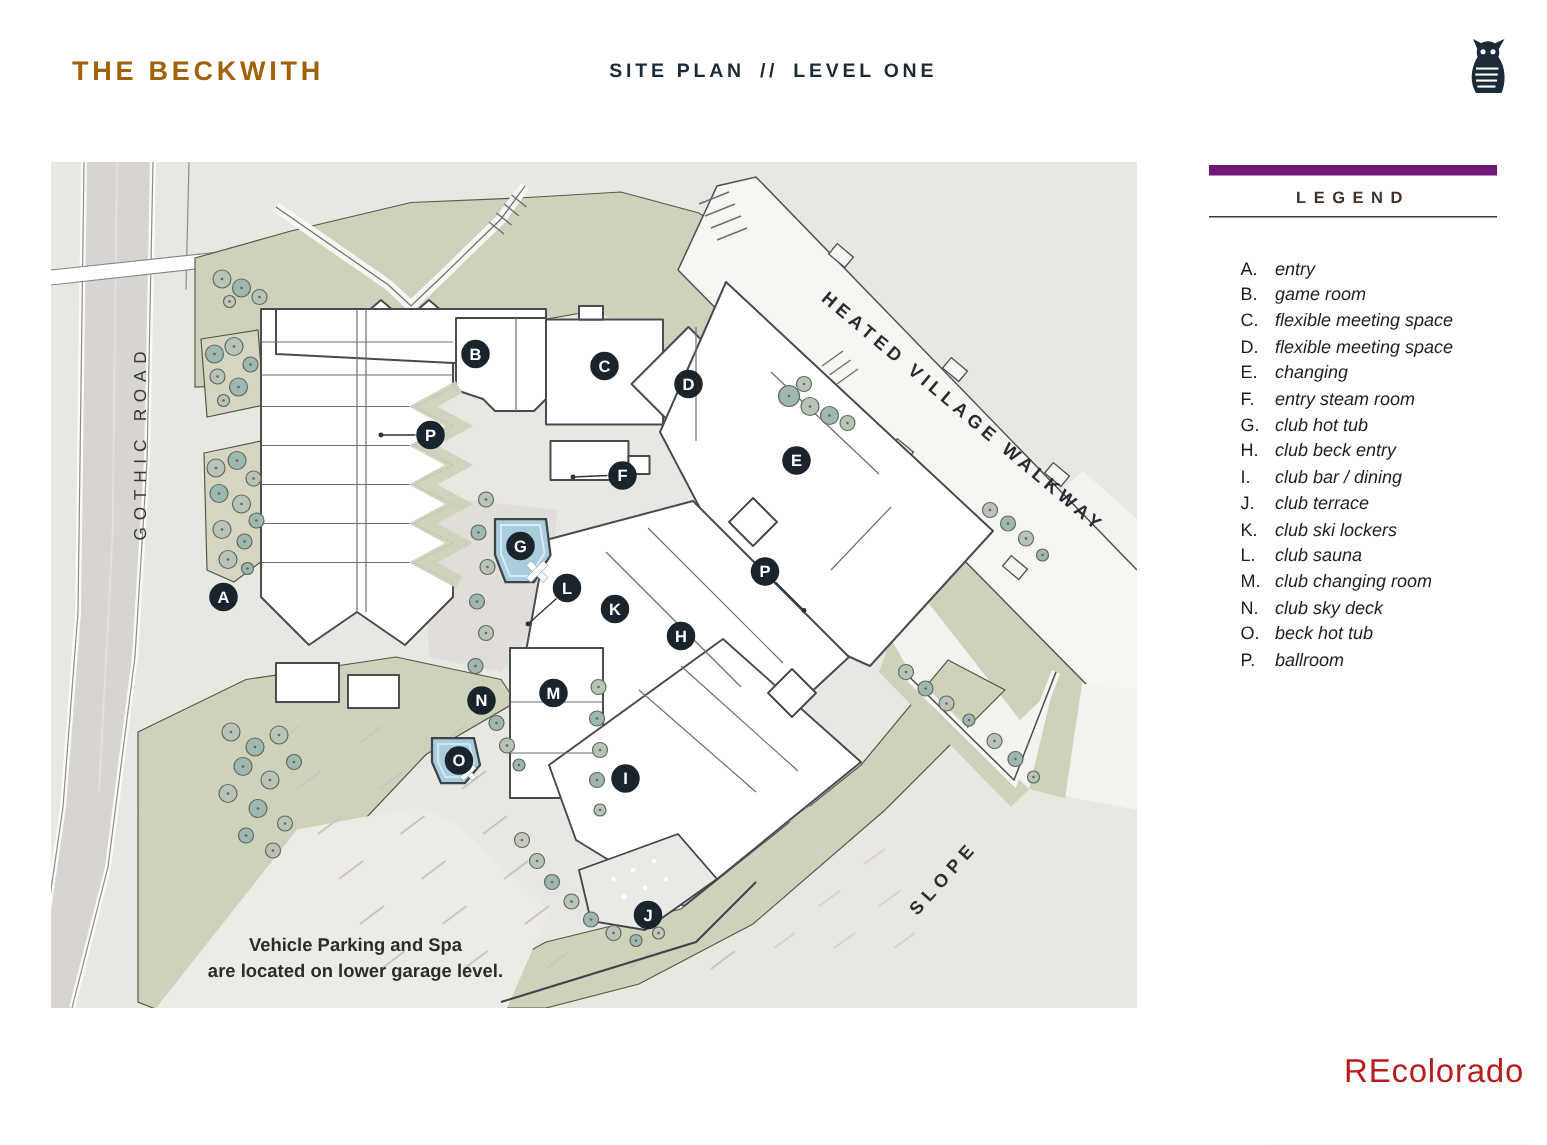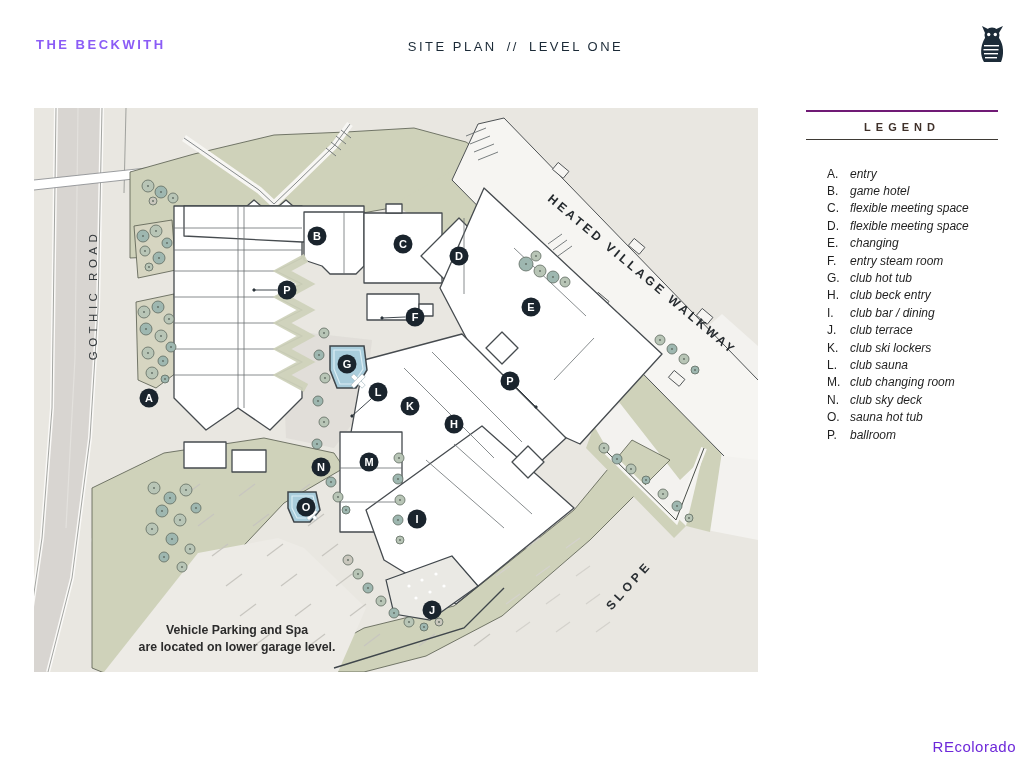--- a/index.html
+++ b/index.html
@@ -1,35 +1,35 @@
 <!DOCTYPE html>
 <html><head>
 <meta charset="utf-8">
 <style>
   html,body{margin:0;padding:0;background:#ffffff;}
   body{width:1031px;height:763px;position:relative;overflow:hidden;
        font-family:"Liberation Sans", sans-serif;-webkit-font-smoothing:antialiased;}
   .abs{position:absolute;}
   
-  .brand{left:36px;top:37px;font-size:13px;font-weight:bold;letter-spacing:2.5px;color:#8b5cf6;}
-  .title{left:0;top:39px;width:1031px;text-align:center;font-size:13px;font-weight:normal;
+  .brand{left:48px;top:37px;font-size:18px;font-weight:bold;letter-spacing:2.5px;color:#a16207;}
+  .title{left:0;top:39px;width:1031px;text-align:center;font-size:13px;font-weight:bold;
          letter-spacing:2.5px;color:#1b2a37;}
   .title .sep{padding:0 10px;}
   .logo{left:975px;top:24px;width:36px;height:42px;}
   
   .legend{left:806px;top:110px;width:192px;}
-  .legend-head{border-top:2px solid #701a75;border-bottom:1px solid #3e3a35;
+  .legend-head{border-top:7px solid #701a75;border-bottom:1px solid #3e3a35;
                text-align:center;padding:5px 0 4px 0;}
   .legend-title{font-size:11px;font-weight:bold;letter-spacing:5px;color:#3f3029;}
   .legend-items{margin-top:25px;}
   .legend-row{display:flex;height:17.4px;align-items:center;font-size:12px;color:#1f1f1f;}
   .legend-letter{width:23px;flex:none;padding-left:21px;}
   .legend-label{flex:1;font-style:italic;}
   
-  .watermark{right:15px;top:738px;font-size:15px;color:#6d28d9;letter-spacing:0.5px;}
+  .watermark{right:15px;top:701px;font-size:22px;color:#b91c1c;letter-spacing:0.5px;}
   
   .plan{left:34px;top:108px;}
   svg text{font-family:"Liberation Sans", sans-serif;}
   .plan-label{fill:#33383b;font-size:11.5px;letter-spacing:4.5px;}
   .walk-label{fill:#262b2f;font-size:12.2px;letter-spacing:3.2px;font-weight:600;}
   .slope-label{fill:#2a2f33;font-size:12.2px;letter-spacing:4px;font-weight:600;}
   .note-label{fill:#2c2c2c;font-size:12.3px;font-weight:600;}
   .marker-letter{fill:#ffffff;font-size:11px;font-weight:bold;text-anchor:middle;}
 </style>
 </head>
@@ -499,21 +499,21 @@
   <div class="legend-head">
     <span class="legend-title">LEGEND</span>
   </div>
   <div class="legend-items" id="legend-items">
       <div class="legend-row">
         <span class="legend-letter">A.</span>
         <span class="legend-label">entry</span>
       </div>
       <div class="legend-row">
         <span class="legend-letter">B.</span>
-        <span class="legend-label">game hotel</span>
+        <span class="legend-label">game room</span>
       </div>
       <div class="legend-row">
         <span class="legend-letter">C.</span>
         <span class="legend-label">flexible meeting space</span>
       </div>
       <div class="legend-row">
         <span class="legend-letter">D.</span>
         <span class="legend-label">flexible meeting space</span>
       </div>
       <div class="legend-row">
@@ -551,21 +551,21 @@
       <div class="legend-row">
         <span class="legend-letter">M.</span>
         <span class="legend-label">club changing room</span>
       </div>
       <div class="legend-row">
         <span class="legend-letter">N.</span>
         <span class="legend-label">club sky deck</span>
       </div>
       <div class="legend-row">
         <span class="legend-letter">O.</span>
-        <span class="legend-label">sauna hot tub</span>
+        <span class="legend-label">beck hot tub</span>
       </div>
       <div class="legend-row">
         <span class="legend-letter">P.</span>
         <span class="legend-label">ballroom</span>
       </div>
     </div>
 </div>
 
 <div class="abs watermark">REcolorado</div>
 

